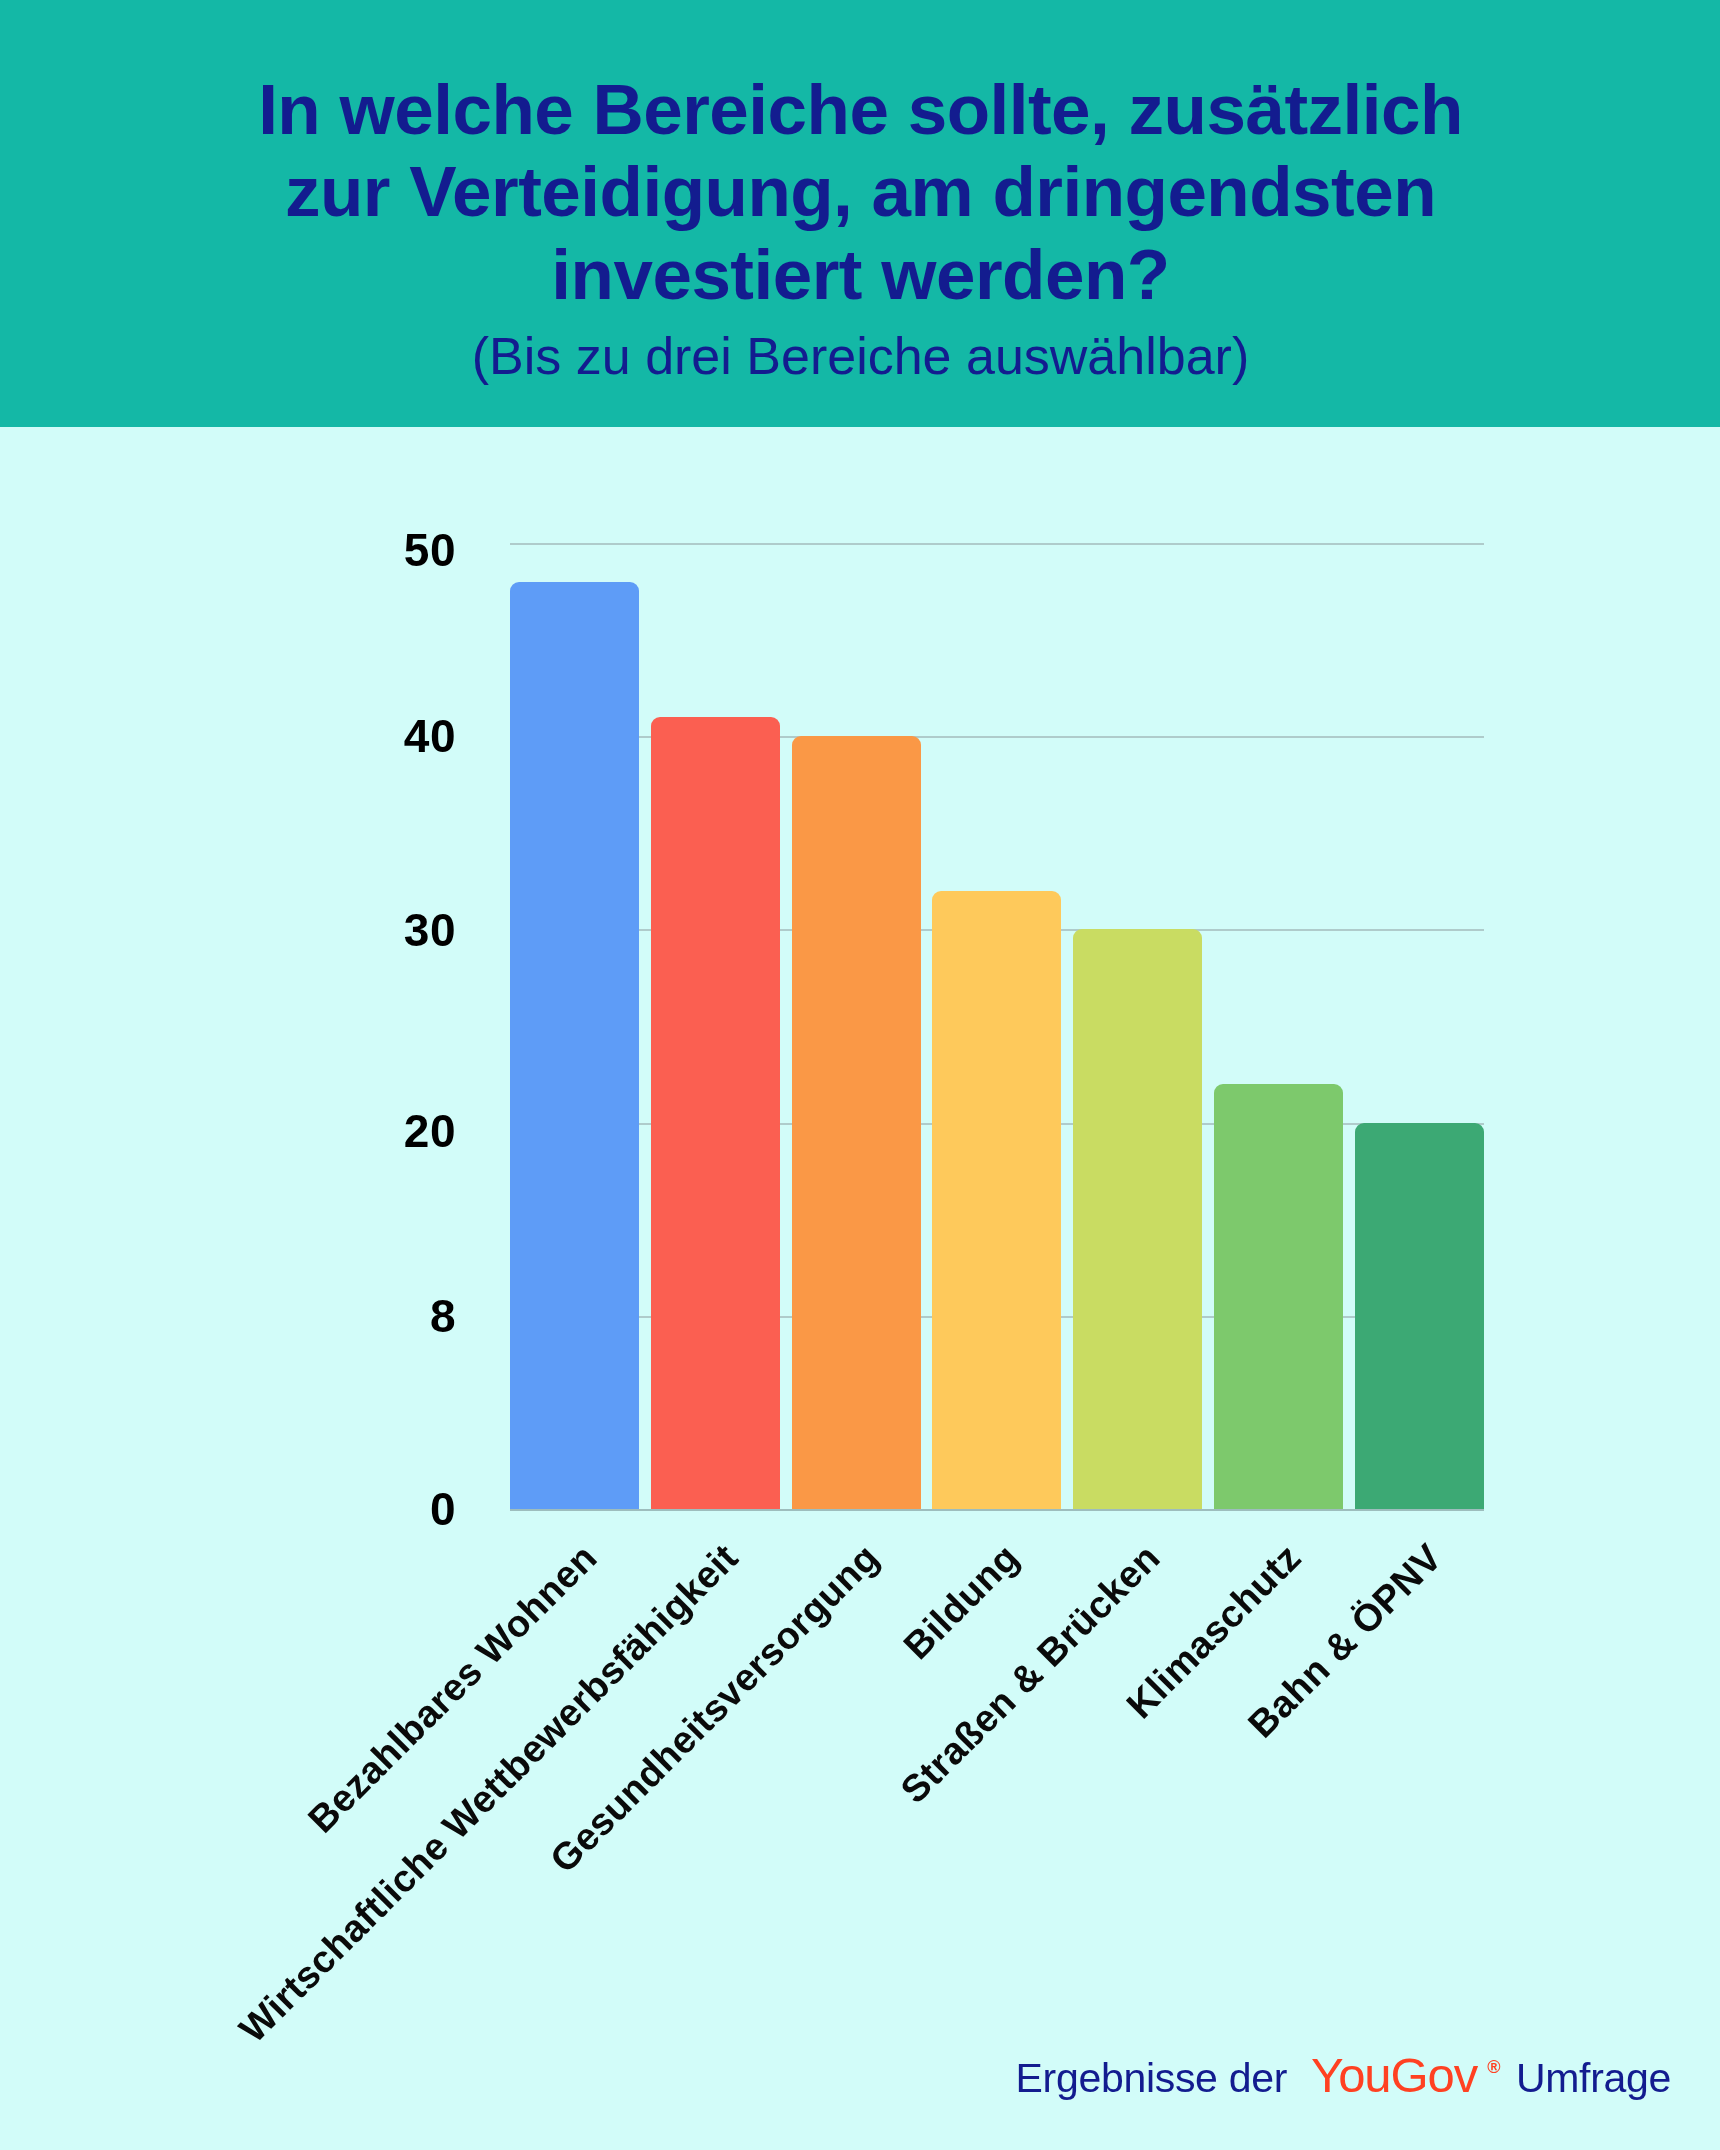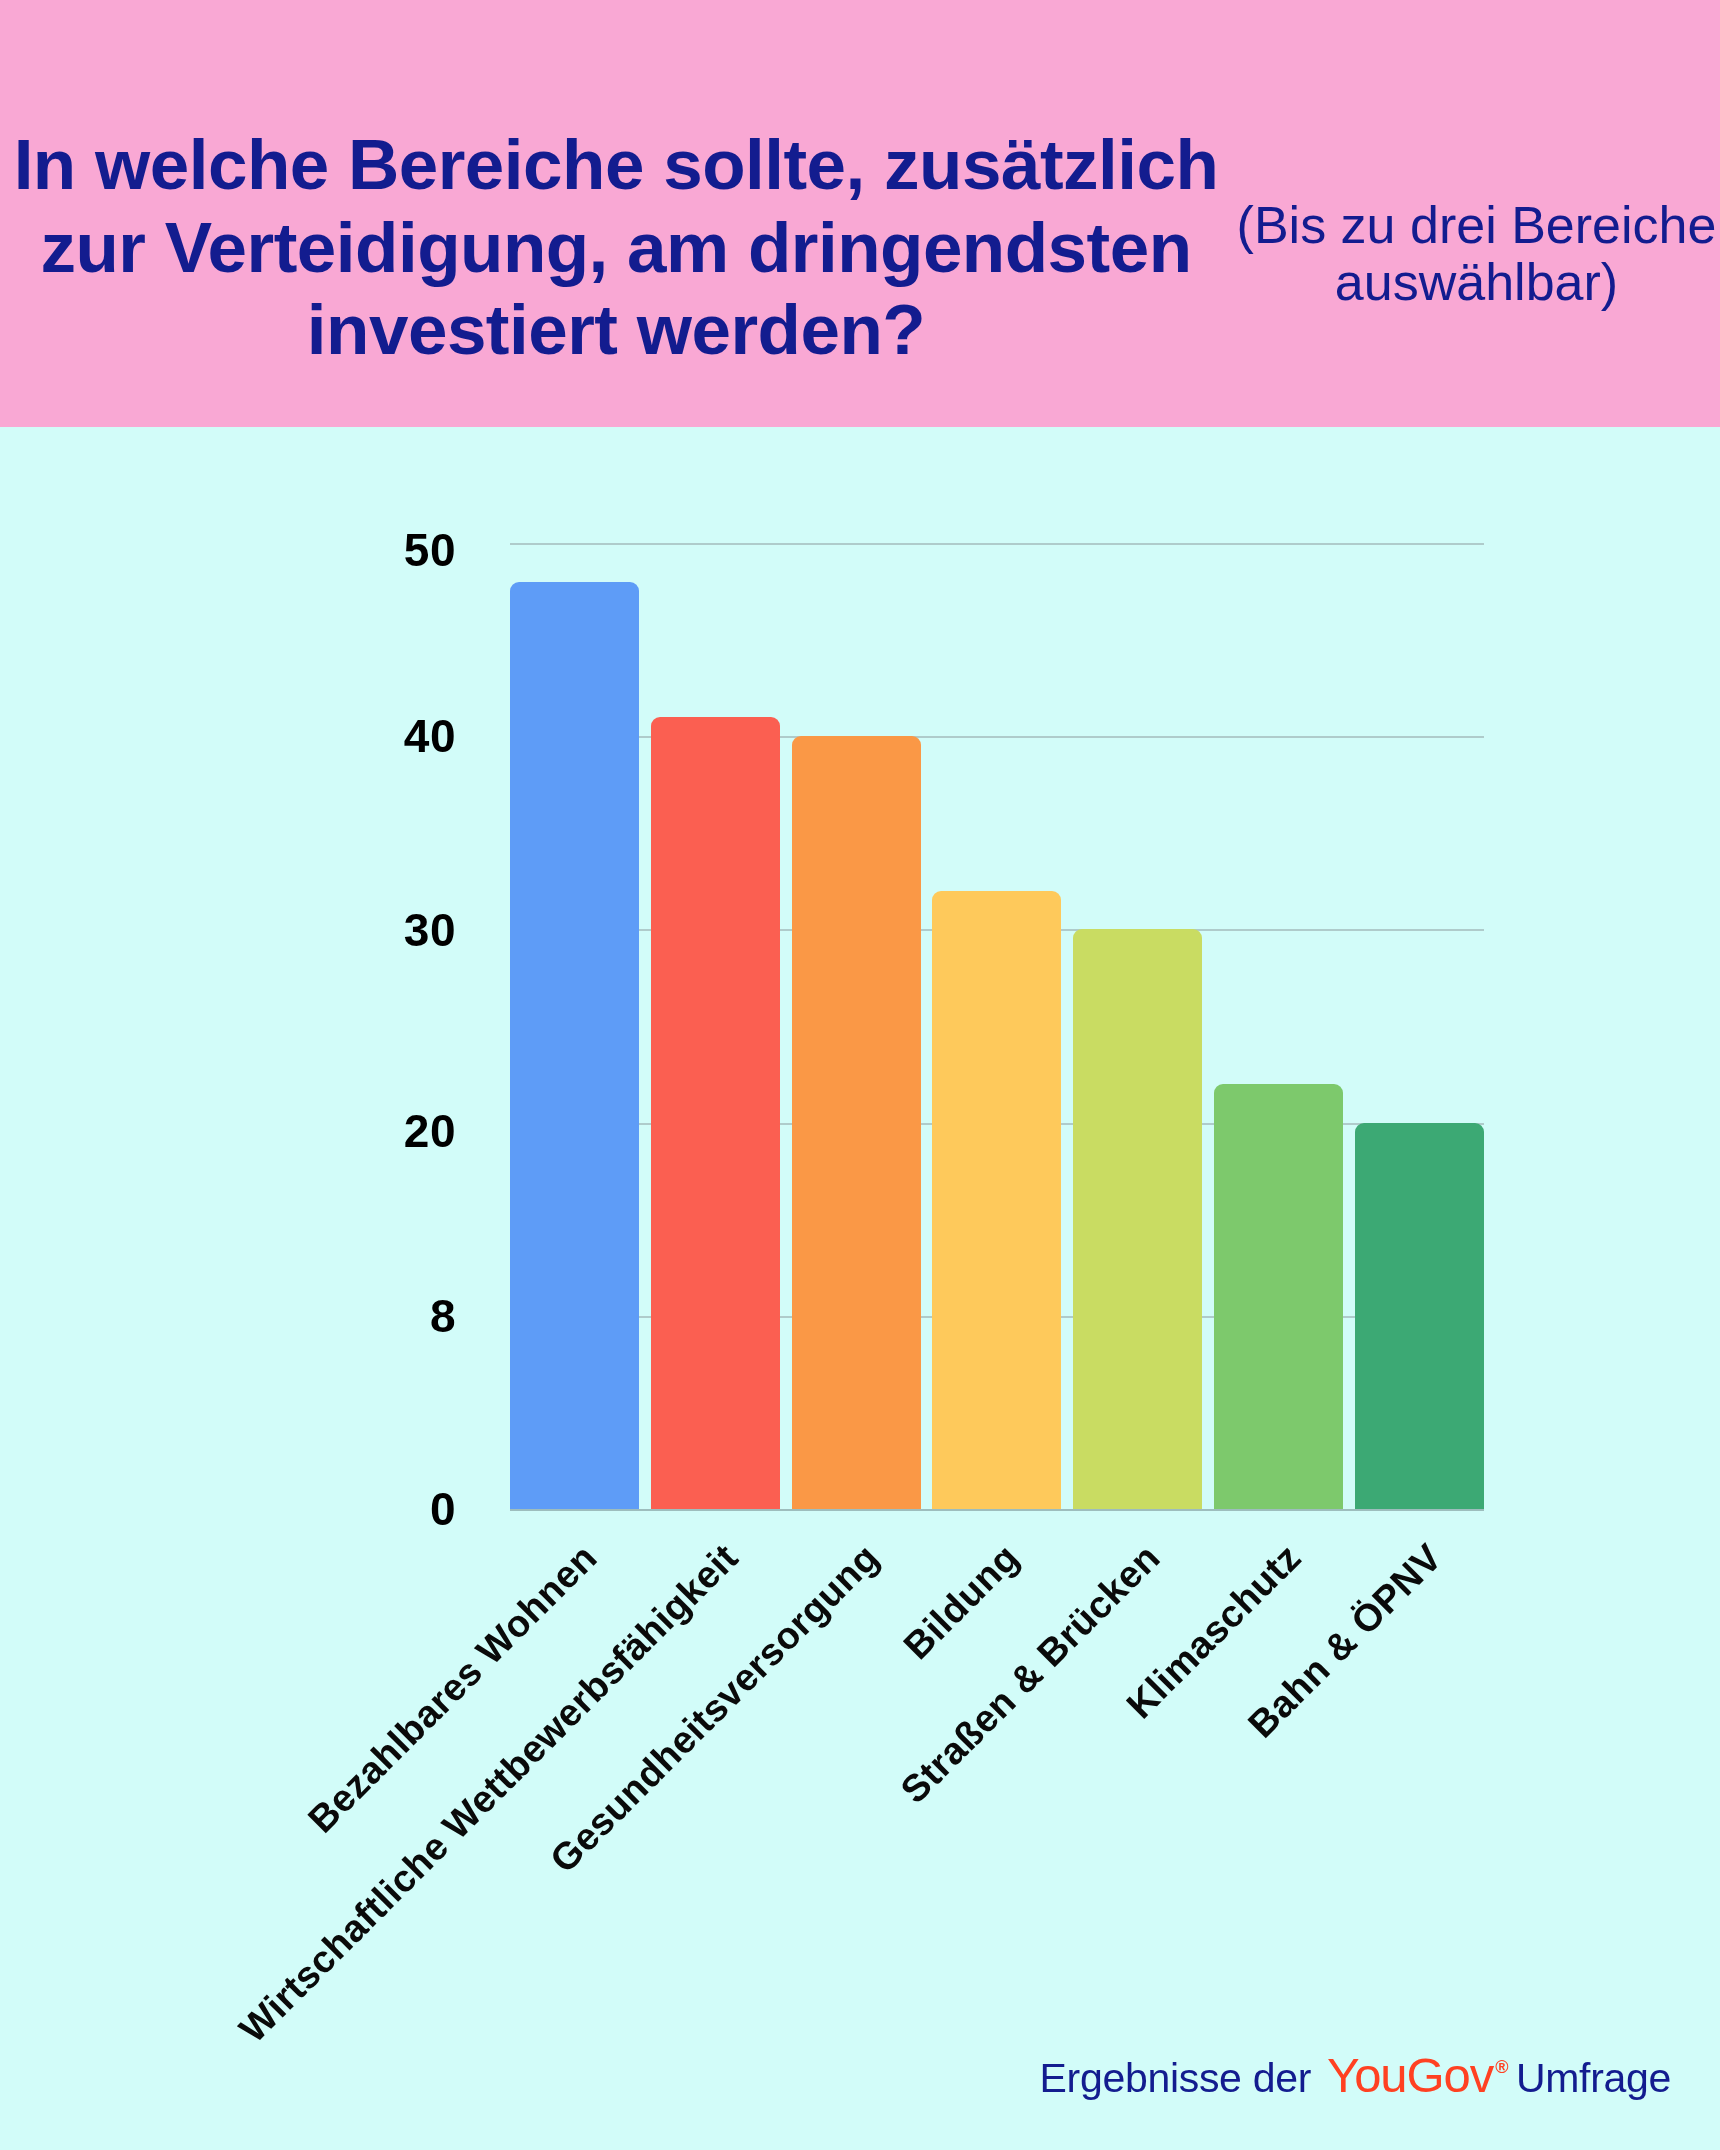--- a/index.html
+++ b/index.html
@@ -7,22 +7,22 @@
     width:1721px;height:2151px;
     background:#ffffff;
     font-family:"Liberation Sans", sans-serif;
     overflow:hidden;
     position:relative;
   }
 
   
   .header{
     position:absolute;left:0;top:0;width:1721px;height:427px;
-    background:#f9a8d4;
-    display:flex;flex-direction:row;
+    background:#14b8a6;
+    display:flex;flex-direction:column;
     align-items:center;justify-content:flex-start;
     padding-top:69px;box-sizing:border-box;
   }
   .title{
     color:#131C8F;
     font-size:71px;
     font-weight:bold;
     line-height:1.16;
     text-align:center;
     letter-spacing:-0.5px;
@@ -107,21 +107,21 @@
     font-size:38px;
     font-weight:bold;
     letter-spacing:0.3px;
   }
 
   
   .footer{
     position:absolute;
     right:50px;bottom:47px;
     display:flex;align-items:baseline;
-    gap:0px;
+    gap:8px;
   }
   .footer-text{
     color:#131C8F;
     font-size:41px;
     font-weight:normal;
     letter-spacing:-0.3px;
   }
   .yougov{
     color:#FF4122;
     font-size:49px;

